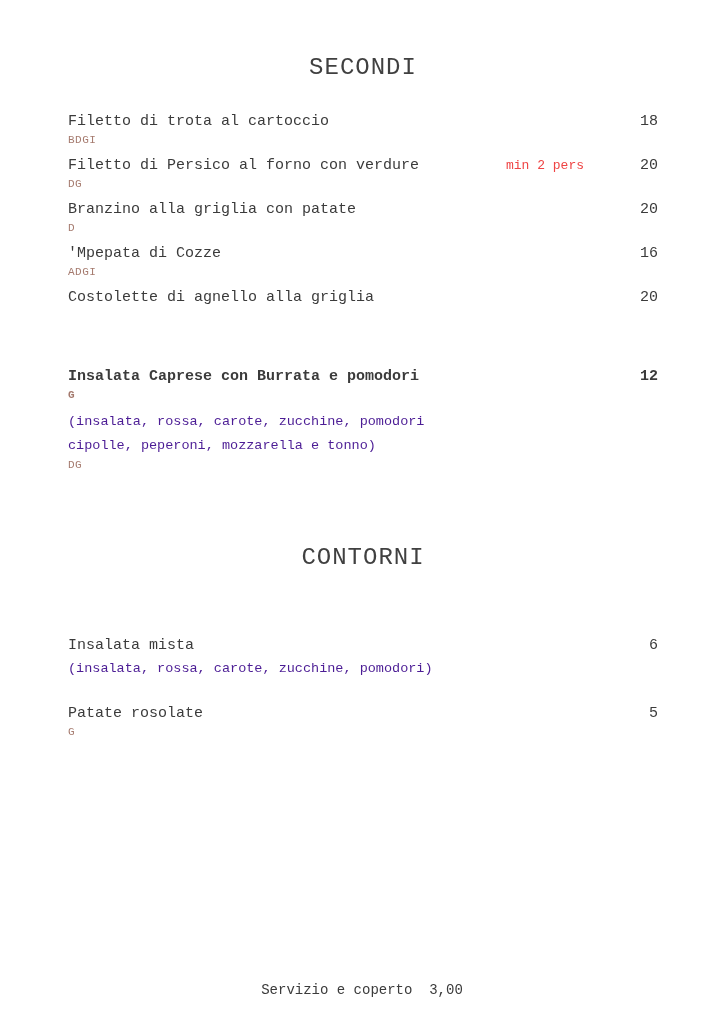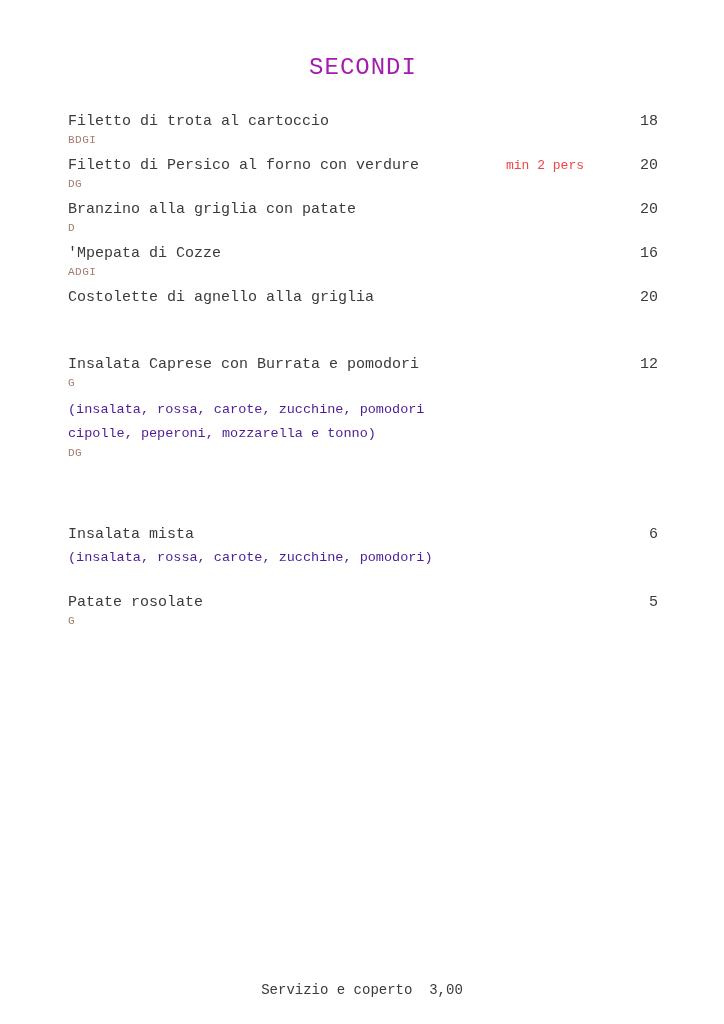--- a/index.html
+++ b/index.html
@@ -4,35 +4,35 @@
 <style>
   html,body{margin:0;padding:0;background:#ffffff;}
   .page{
     width:724px;height:1024px;background:#ffffff;position:relative;
     font-family:"Liberation Mono","DejaVu Sans Mono",monospace;
     color:#3b3b3b;overflow:hidden;
   }
   .content{position:absolute;left:68px;right:66px;top:0;}
   .section-title{
     text-align:center;font-size:24px;font-weight:normal;
-    letter-spacing:1px;margin:0;color:#a21caf;
+    letter-spacing:1px;margin:0;color:#404040;
   }
   .title-secondi{padding-top:54px;}
   .title-contorni{padding-top:64px;}
   .items{margin-top:30px;}
   .items-contorni{margin-top:64px;}
   .item{margin-bottom:8px;}
   .item .row{display:flex;align-items:baseline;}
   .iname{font-size:15px;line-height:22px;flex:1;white-space:nowrap;}
   .inote{font-size:13px;line-height:22px;margin-right:28px;color:#ef4444;}
   .price{font-size:15px;line-height:22px;width:46px;text-align:right;flex:none;}
   .allergens{font-size:11px;line-height:14px;color:#a57a6e;letter-spacing:0.5px;}
   .allergens:empty{display:none;}
   .desc{font-size:13.5px;line-height:24px;color:#4c1d95;white-space:nowrap;}
-  .gap-before{margin-top:45px;}
+  .gap-before{margin-top:57px;font-weight:bold;}
   .item-gap{margin-bottom:22px;}
   .footer{
     position:absolute;left:0;right:0;top:930px;text-align:center;
     font-size:14px;line-height:24px;color:#3b3b3b;white-space:pre-wrap;
   }
   .footer div{white-space:pre-wrap;font-family:Liberation Mono, monospace;}
 </style>
 </head>
 <body>
 
@@ -92,20 +92,21 @@
       </div>
 
       <div class="item">
         <div class="desc">(insalata, rossa, carote, zucchine, pomodori</div>
         <div class="desc">cipolle, peperoni, mozzarella e tonno)</div>
         <div class="allergens">DG</div>
       </div>
 
     </div>
 
+    <h1 class="section-title title-contorni">CONTORNI</h1>
 
     <div class="items items-contorni">
 
       <div class="item item-gap">
         <div class="row">
           <span class="iname">Insalata mista</span>
           <span class="price">6</span>
         </div>
         <div class="desc">(insalata, rossa, carote, zucchine, pomodori)</div>
       </div>

